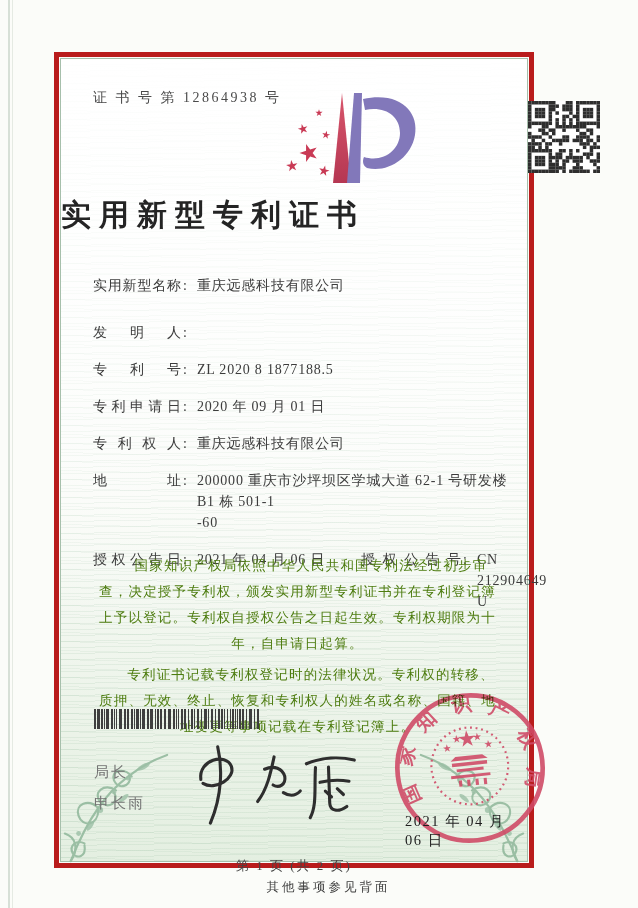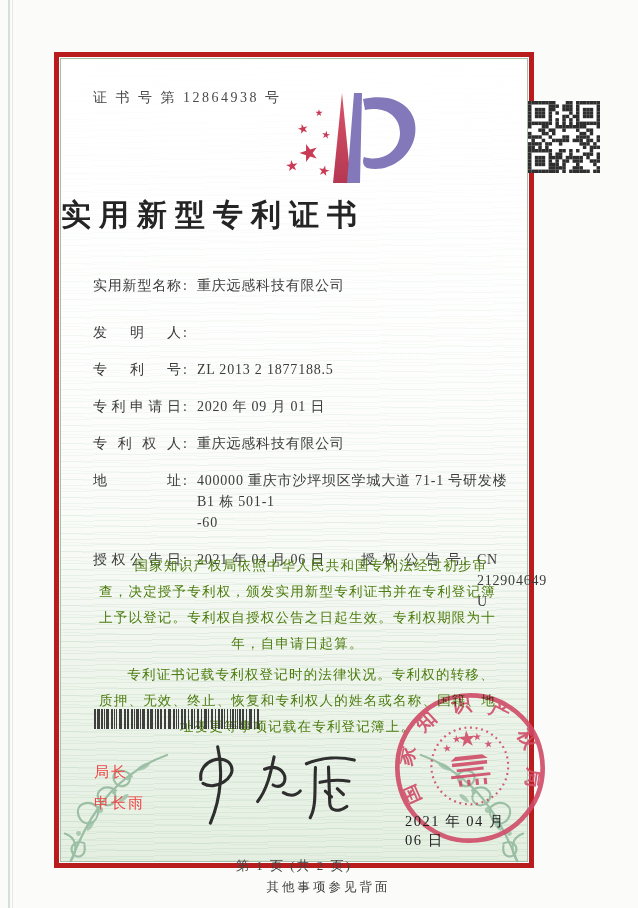--- a/index.html
+++ b/index.html
@@ -39,21 +39,21 @@
   .fvalue{white-space:pre-line;letter-spacing:.8px;}
   .gpair1{display:flex;width:268px;flex:none;}
   .gpair2{display:flex;}
   .glabel2{width:100px;flex:none;text-align:justify;text-align-last:justify;}
 
   .paras{position:absolute;left:32px;right:25px;top:494px;font-size:13.5px;line-height:26px;
          color:#4d7c0f;letter-spacing:1.2px;text-align:center;}
   .paras p{margin:0 0 5px;text-indent:2em;}
 
   .barcode{position:absolute;left:33px;top:650px;width:172px;height:20px;}
-  .signer{position:absolute;left:33px;top:698px;font-size:15px;line-height:31px;color:#ef4444;letter-spacing:2px;}
+  .signer{position:absolute;left:33px;top:698px;font-size:15px;line-height:31px;color:#737373;letter-spacing:2px;}
   .signature{position:absolute;left:118px;top:680px;width:185px;height:88px;transform:rotate(-2deg);}
   .seal{position:absolute;left:326px;top:626px;width:166px;height:166px;opacity:.9;mix-blend-mode:multiply;z-index:3;}
   .sealdate{position:absolute;left:344px;top:753px;font-size:14.5px;letter-spacing:1.5px;color:#1e1e1e;z-index:4;}
   .pageinfo{position:absolute;left:0;right:0;top:798px;text-align:center;font-size:13px;
             letter-spacing:2px;color:#444;}
   .backnote{position:absolute;left:0;right:0;top:879px;text-align:center;font-size:12.5px;
             letter-spacing:3px;color:#3d3d3d;margin-left:19px;}
 </style>
 </head>
 <body>
@@ -391,36 +391,36 @@
             <span class="fcolon">:</span>
           <span class="fvalue">重庆远感科技有限公司</span>
         </div>
         <div class="frow">
           <span class="flabel">发明人</span>
             <span class="fcolon">:</span>
         </div>
         <div class="frow">
           <span class="flabel">专利号</span>
             <span class="fcolon">:</span>
-          <span class="fvalue">ZL 2013 2 1877188.5</span>
+          <span class="fvalue">ZL 2020 8 1877188.5</span>
         </div>
         <div class="frow">
           <span class="flabel">专利申请日</span>
             <span class="fcolon">:</span>
           <span class="fvalue">2020 年 09 月 01 日</span>
         </div>
         <div class="frow">
           <span class="flabel">专利权人</span>
             <span class="fcolon">:</span>
           <span class="fvalue">重庆远感科技有限公司</span>
         </div>
         <div class="frow">
           <span class="flabel">地址</span>
             <span class="fcolon">:</span>
-          <span class="fvalue">400000 重庆市沙坪坝区学城大道 71-1 号研发楼 B1 栋 501-1
+          <span class="fvalue">200000 重庆市沙坪坝区学城大道 62-1 号研发楼 B1 栋 501-1
 -60</span>
         </div>
         <div class="frow">
           <span class="gpair1">
             <span class="flabel">授权公告日</span>
               <span class="fcolon">:</span>
             <span class="fvalue">2021 年 04 月 06 日</span>
           </span>
           <span class="gpair2">
             <span class="glabel2">授权公告号</span>

